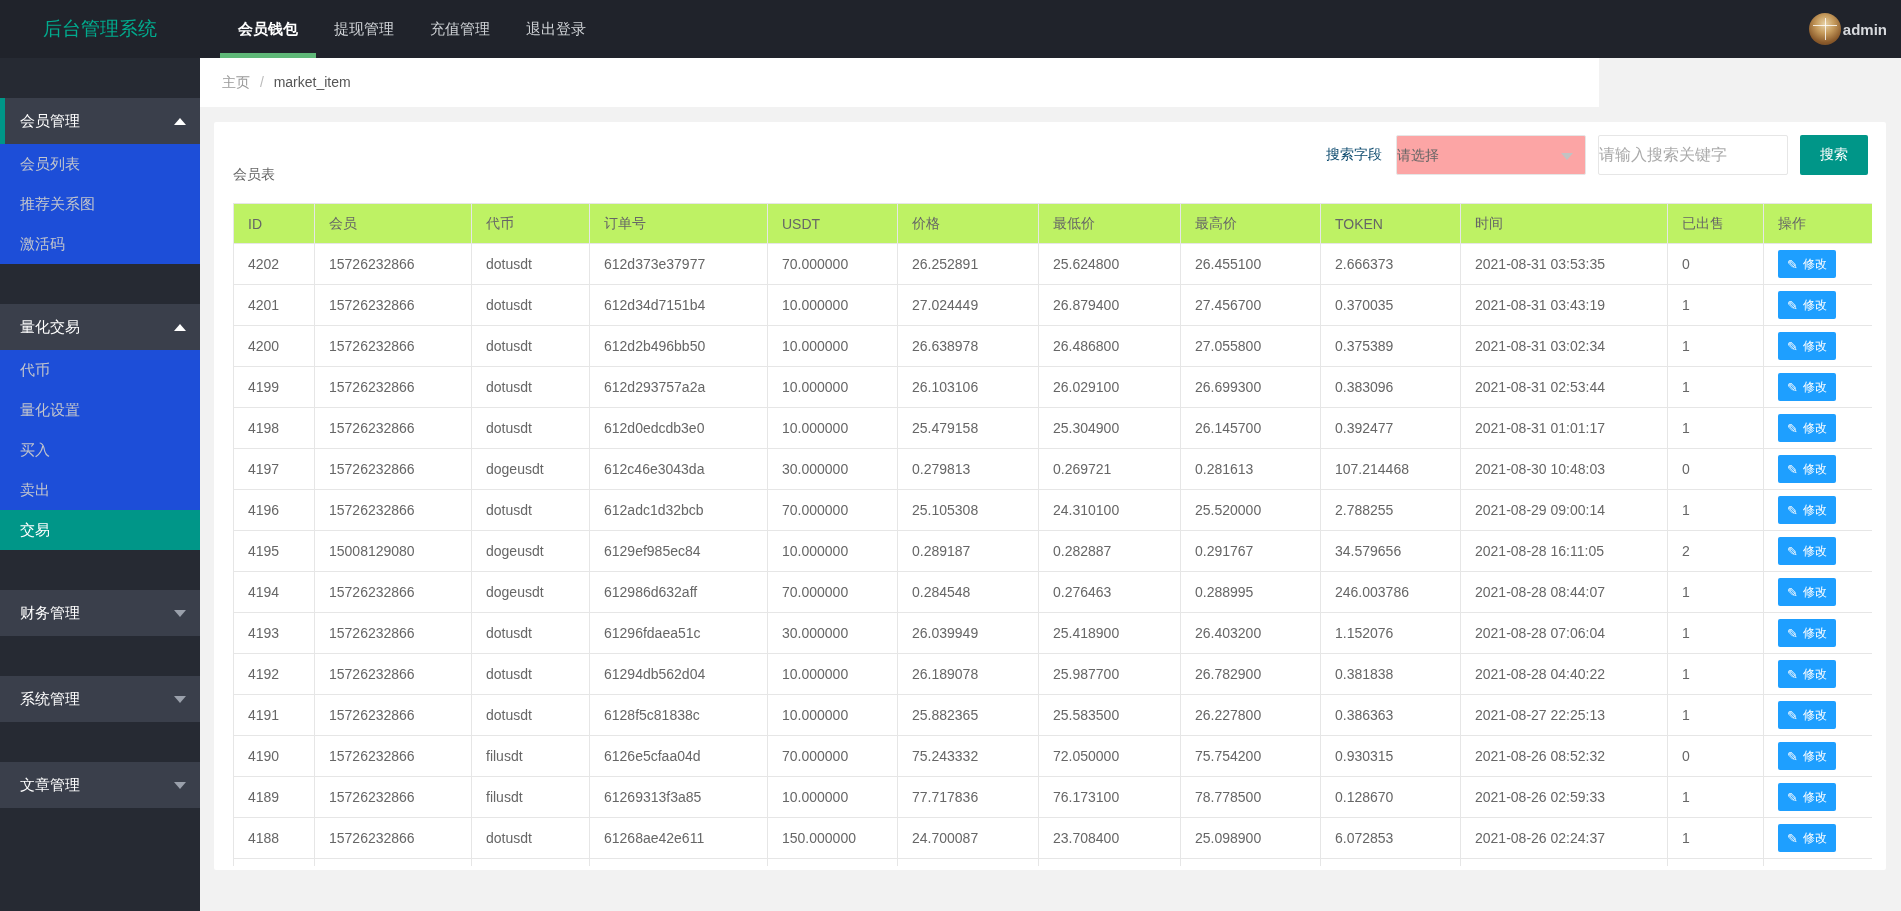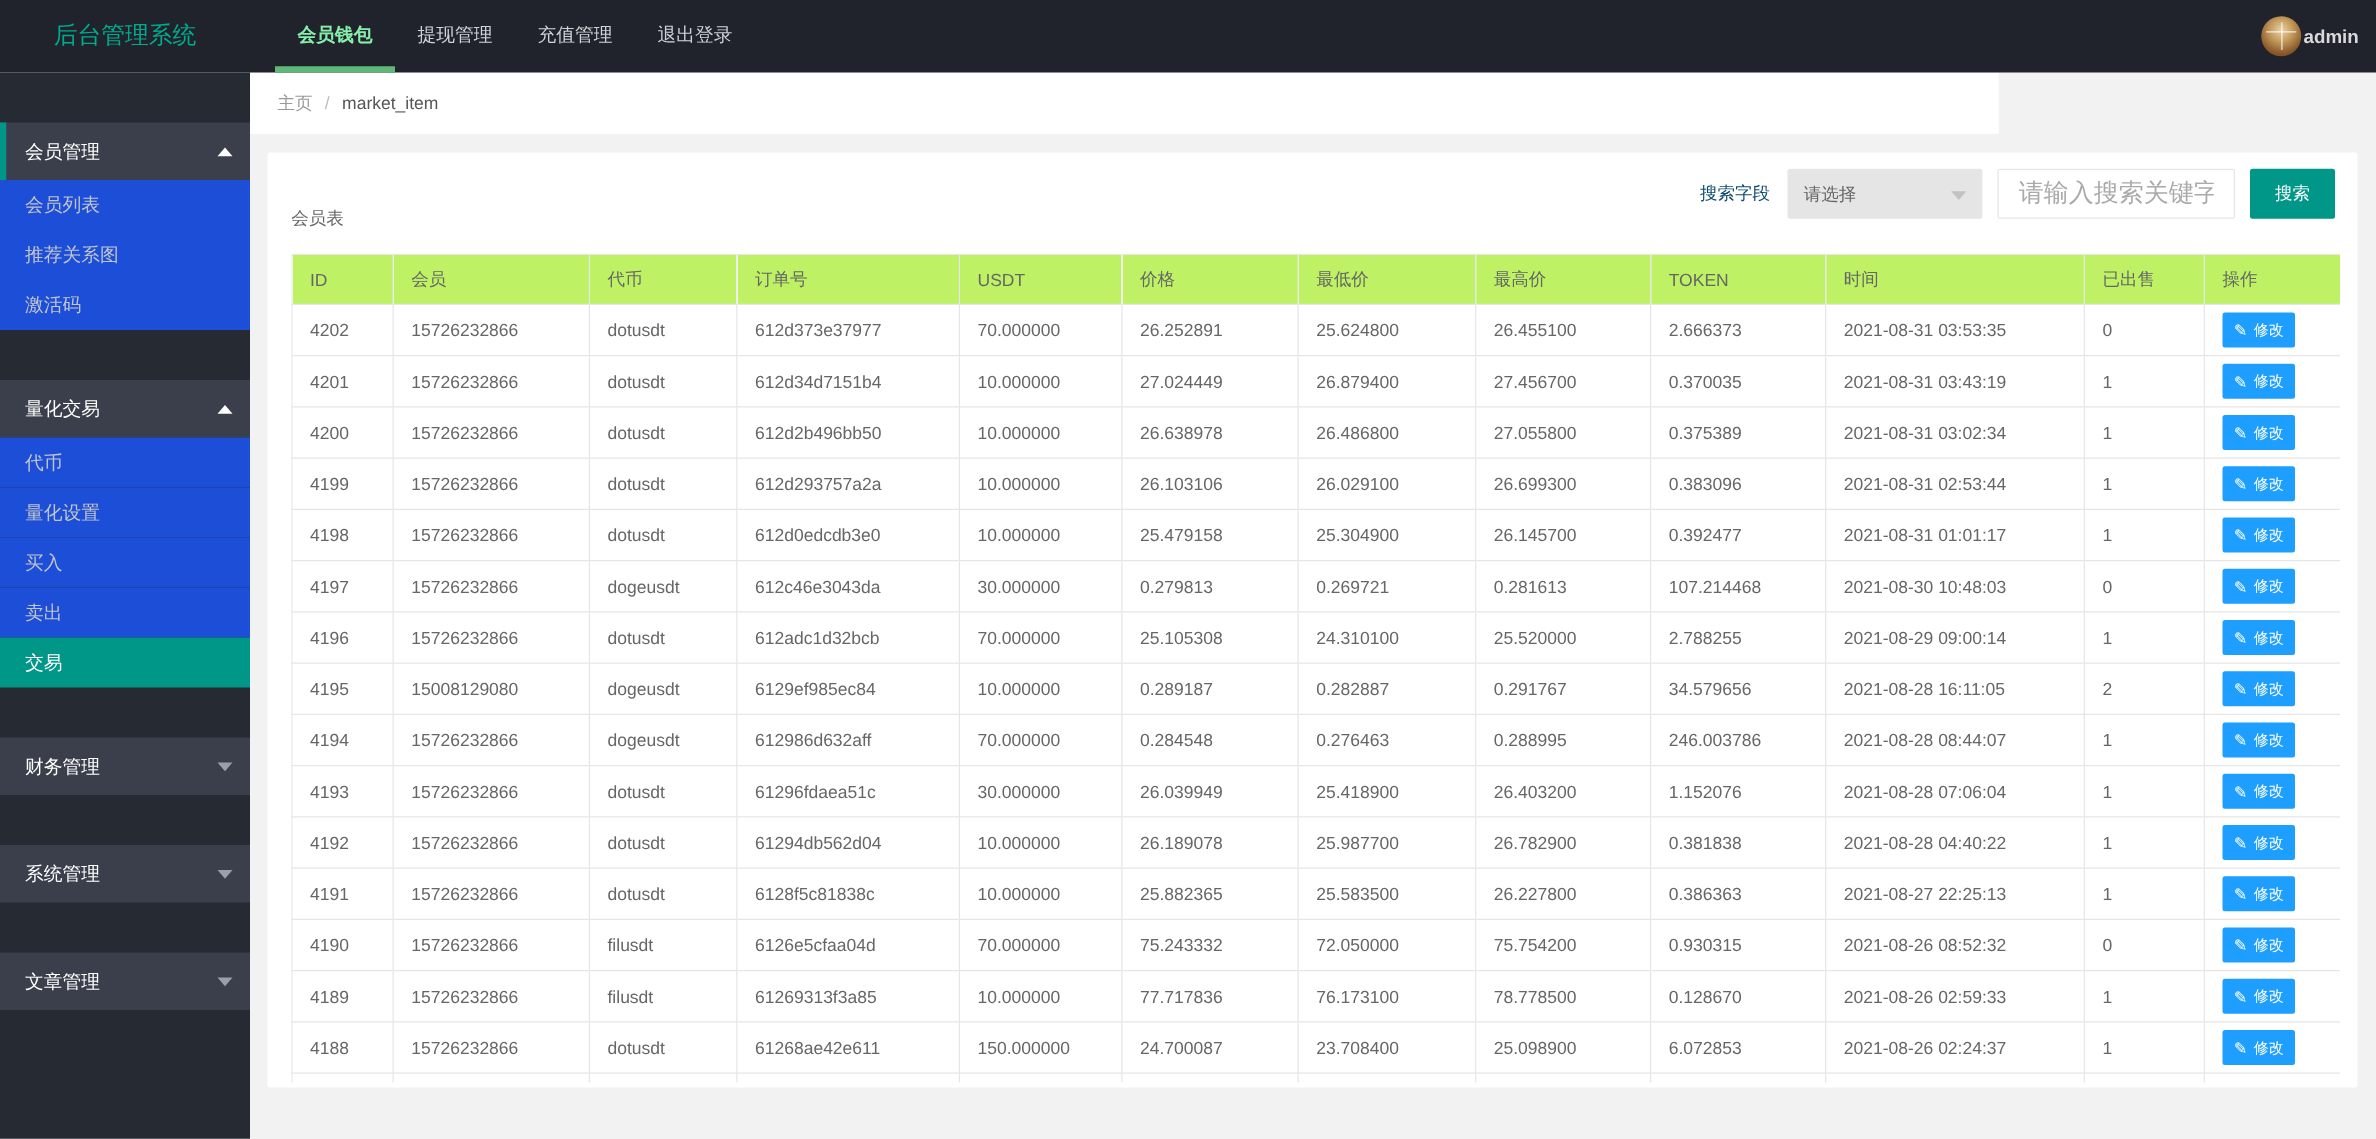--- a/index.html
+++ b/index.html
@@ -7,21 +7,21 @@
     font-family:"Liberation Sans","DejaVu Sans",sans-serif; background:#f2f2f2; }
 
   
   .navbar { position:absolute; left:0; top:0; width:1901px; height:58px;
     background:#20232b; z-index:5; }
   .logo { position:absolute; left:0; top:0; width:200px; height:58px;
     line-height:58px; text-align:center; font-size:19px; color:#00ab8e; }
   .nav-tabs { position:absolute; left:220px; top:0; height:58px; display:flex; }
   .nav-tab { width:96px; height:58px; line-height:58px; text-align:center;
     font-size:15px; color:#cfd2d6; cursor:pointer; position:relative; }
-  .nav-tab.active { color:#86efac; font-weight:bold; }
+  .nav-tab.active { color:#ffffff; font-weight:bold; }
   .nav-tab.active::after { content:""; position:absolute; left:0; bottom:0;
     width:100%; height:5px; background:#5FB878; }
   .nav-user { position:absolute; right:14px; top:0; height:58px;
     display:flex; align-items:center; gap:2px;font-weight:bold; }
   .avatar { width:32px; height:32px; border-radius:50%;
     background:radial-gradient(circle at 50% 35%, #e8d3a7 0%, #c59a5c 35%, #8a5a2b 70%, #5e3d1e 100%);
     position:relative; overflow:hidden; }
   .avatar::before { content:""; position:absolute; left:50%; top:15%; width:1px; height:70%; background:rgba(255,255,255,.8); }
   .avatar::after  { content:""; position:absolute; top:38%; left:12%; height:1px; width:76%; background:rgba(255,255,255,.8); }
   .nav-username { font-size:15px; color:#d7d9dd; }
@@ -53,28 +53,28 @@
 
   .panel { position:absolute; left:14px; top:64px; width:1672px; height:748px;
     background:#ffffff; border-radius:2px; }
   .panel-title { position:absolute; left:19px; top:40px; height:24px;
     line-height:24px; font-size:14px; color:#666666; }
 
   
   .search-zone { position:absolute; right:18px; top:13px; height:40px;
     display:flex; align-items:center; }
   .search-label { font-size:14px; color:#0c4a6e; margin-right:14px; }
-  .fake-select { position:relative; width:156px; height:40px; border:1px solid #e6e6e6;
-    border-radius:2px; background:#e5e5e5; line-height:38px; padding-left:12px;
+  .fake-select { position:relative; width:190px; height:40px; border:1px solid #e6e6e6;
+    border-radius:2px; background:#fca5a5; line-height:38px; padding-left:0;
     font-size:14px; color:#666666; cursor:pointer; margin-right:12px; }
   .select-caret { position:absolute; right:12px; top:50%; margin-top:-2px;
     width:0; height:0; border-left:6px solid transparent; border-right:6px solid transparent;
     border-top:7px solid #c2c2c2; }
   .search-input { width:190px; height:40px; border:1px solid #e6e6e6; border-radius:2px;
-    padding:0 16px; font-size:20px; color:#0f766e; outline:none; margin-right:12px;
+    padding:0 0; font-size:16px; color:#0f766e; outline:none; margin-right:12px;
     font-family:inherit; }
   .search-input::placeholder { color:#aaaaaa; }
   .search-btn { width:68px; height:40px; background:#009688; color:#ffffff;
     border:none; border-radius:2px; font-size:14px; cursor:pointer; font-family:inherit; }
 
   
   .table-wrap { position:absolute; left:19px; top:81px; width:1639px; height:663px;
     overflow:hidden; }
   table.grid { border-collapse:collapse; table-layout:fixed; width:1639px; }
   table.grid th, table.grid td { border:1px solid #e6e6e6; font-weight:normal;

